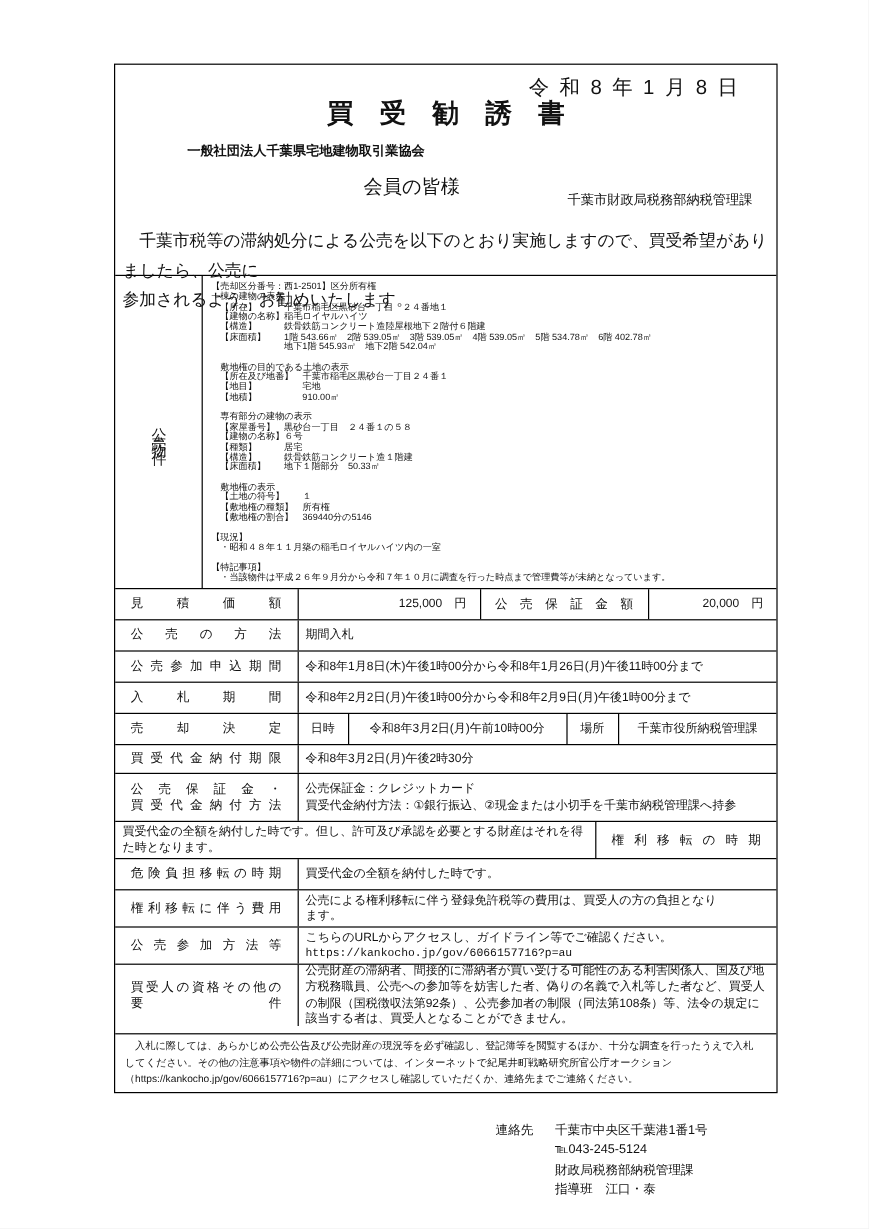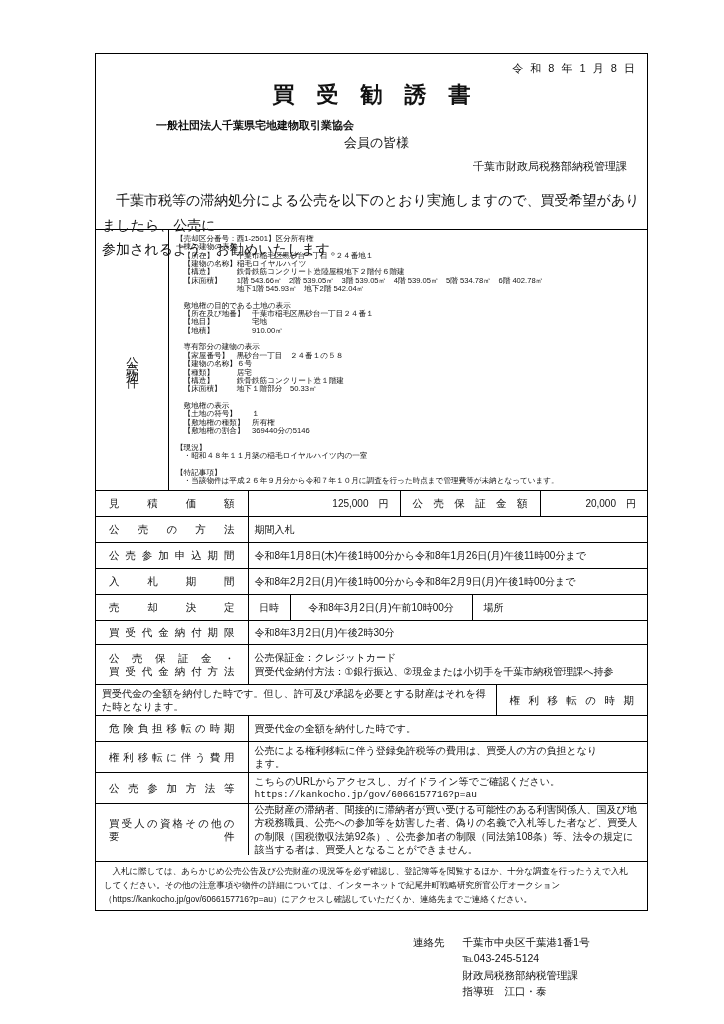--- a/index.html
+++ b/index.html
@@ -6,24 +6,24 @@
   .page{
     position:relative;width:724px;height:1024px;background:#ffffff;
     font-family:"Liberation Sans","DejaVu Sans",sans-serif;color:#111;
     overflow:hidden;
   }
   .frame{
     position:absolute;left:95px;top:53px;width:553px;
     border:1.5px solid #000;box-sizing:border-box;background:#fff;
   }
   .header{position:relative;height:175px;}
-  .date{position:absolute;top:7px;right:10px;font-size:11px;letter-spacing:2px;}
+  .date{position:absolute;top:7px;right:30px;font-size:17px;letter-spacing:2px;}
   .title{position:absolute;top:26px;left:0;width:100%;text-align:center;font-size:22px;font-weight:bold;}
   .addr1{position:absolute;top:64px;left:60px;font-size:11px;font-weight:bold;}
-  .addr2{position:absolute;top:80px;left:207px;font-size:13px;margin-left:41px;}
+  .addr2{position:absolute;top:92px;left:207px;font-size:16px;}
   .sender{position:absolute;top:105px;right:20px;font-size:11px;}
   .intro{position:absolute;top:134px;left:6px;width:538px;font-size:14px;line-height:1.75;white-space:pre-wrap;}
   .tbl{border-top:1.5px solid #000;}
   .row{display:flex;box-sizing:border-box;}
   .row + .row{border-top:1.5px solid #000;}
   .cell{box-sizing:border-box;display:flex;flex-direction:column;justify-content:center;}
   .cell + .cell{border-left:1.5px solid #000;}
   .plabel{
     width:72px;align-items:center;
     writing-mode:vertical-rl;text-align:center;letter-spacing:7px;font-size:12.5px;
@@ -118,20 +118,21 @@
       <div class="row h26">
         <div class="cell lbl">入札期間</div>
         <div class="cell val">令和8年2月2日(月)午後1時00分から令和8年2月9日(月)午後1時00分まで</div>
       </div>
 
       <div class="row h26">
         <div class="cell lbl">売却決定</div>
         <div class="cell val ctr w42">日時</div>
         <div class="cell val ctr w182">令和8年3月2日(月)午前10時00分</div>
         <div class="cell val ctr w43">場所</div>
+        <div class="cell val ctr">千葉市役所納税管理課</div>
       </div>
 
       <div class="row h24">
         <div class="cell lbl">買受代金納付期限</div>
         <div class="cell val">令和8年3月2日(月)午後2時30分</div>
       </div>
 
       <div class="row h40">
         <div class="cell lbl">公売保証金・
 買受代金納付方法</div>

